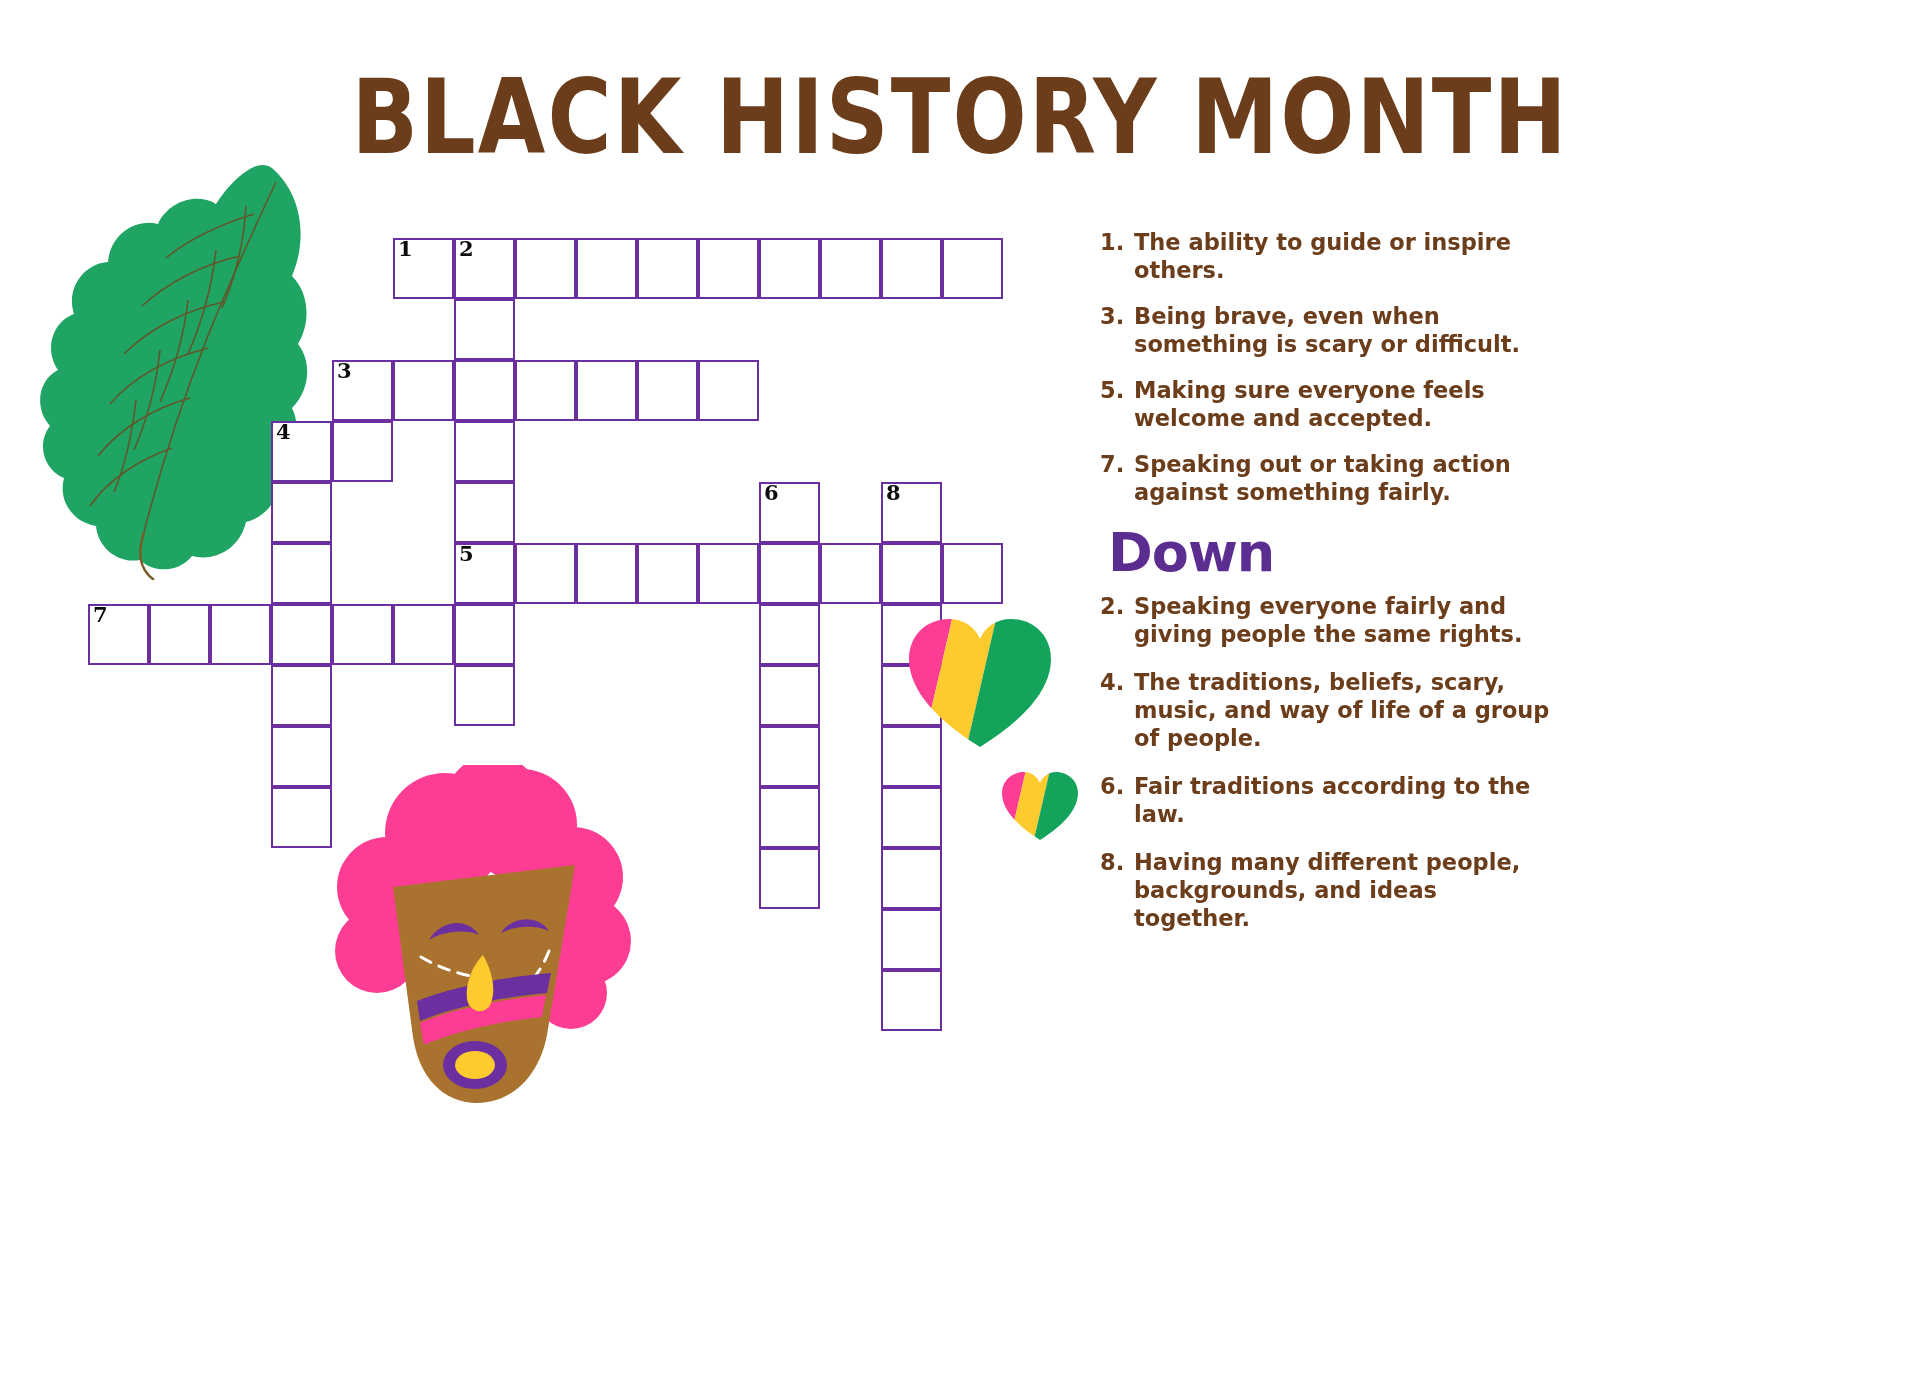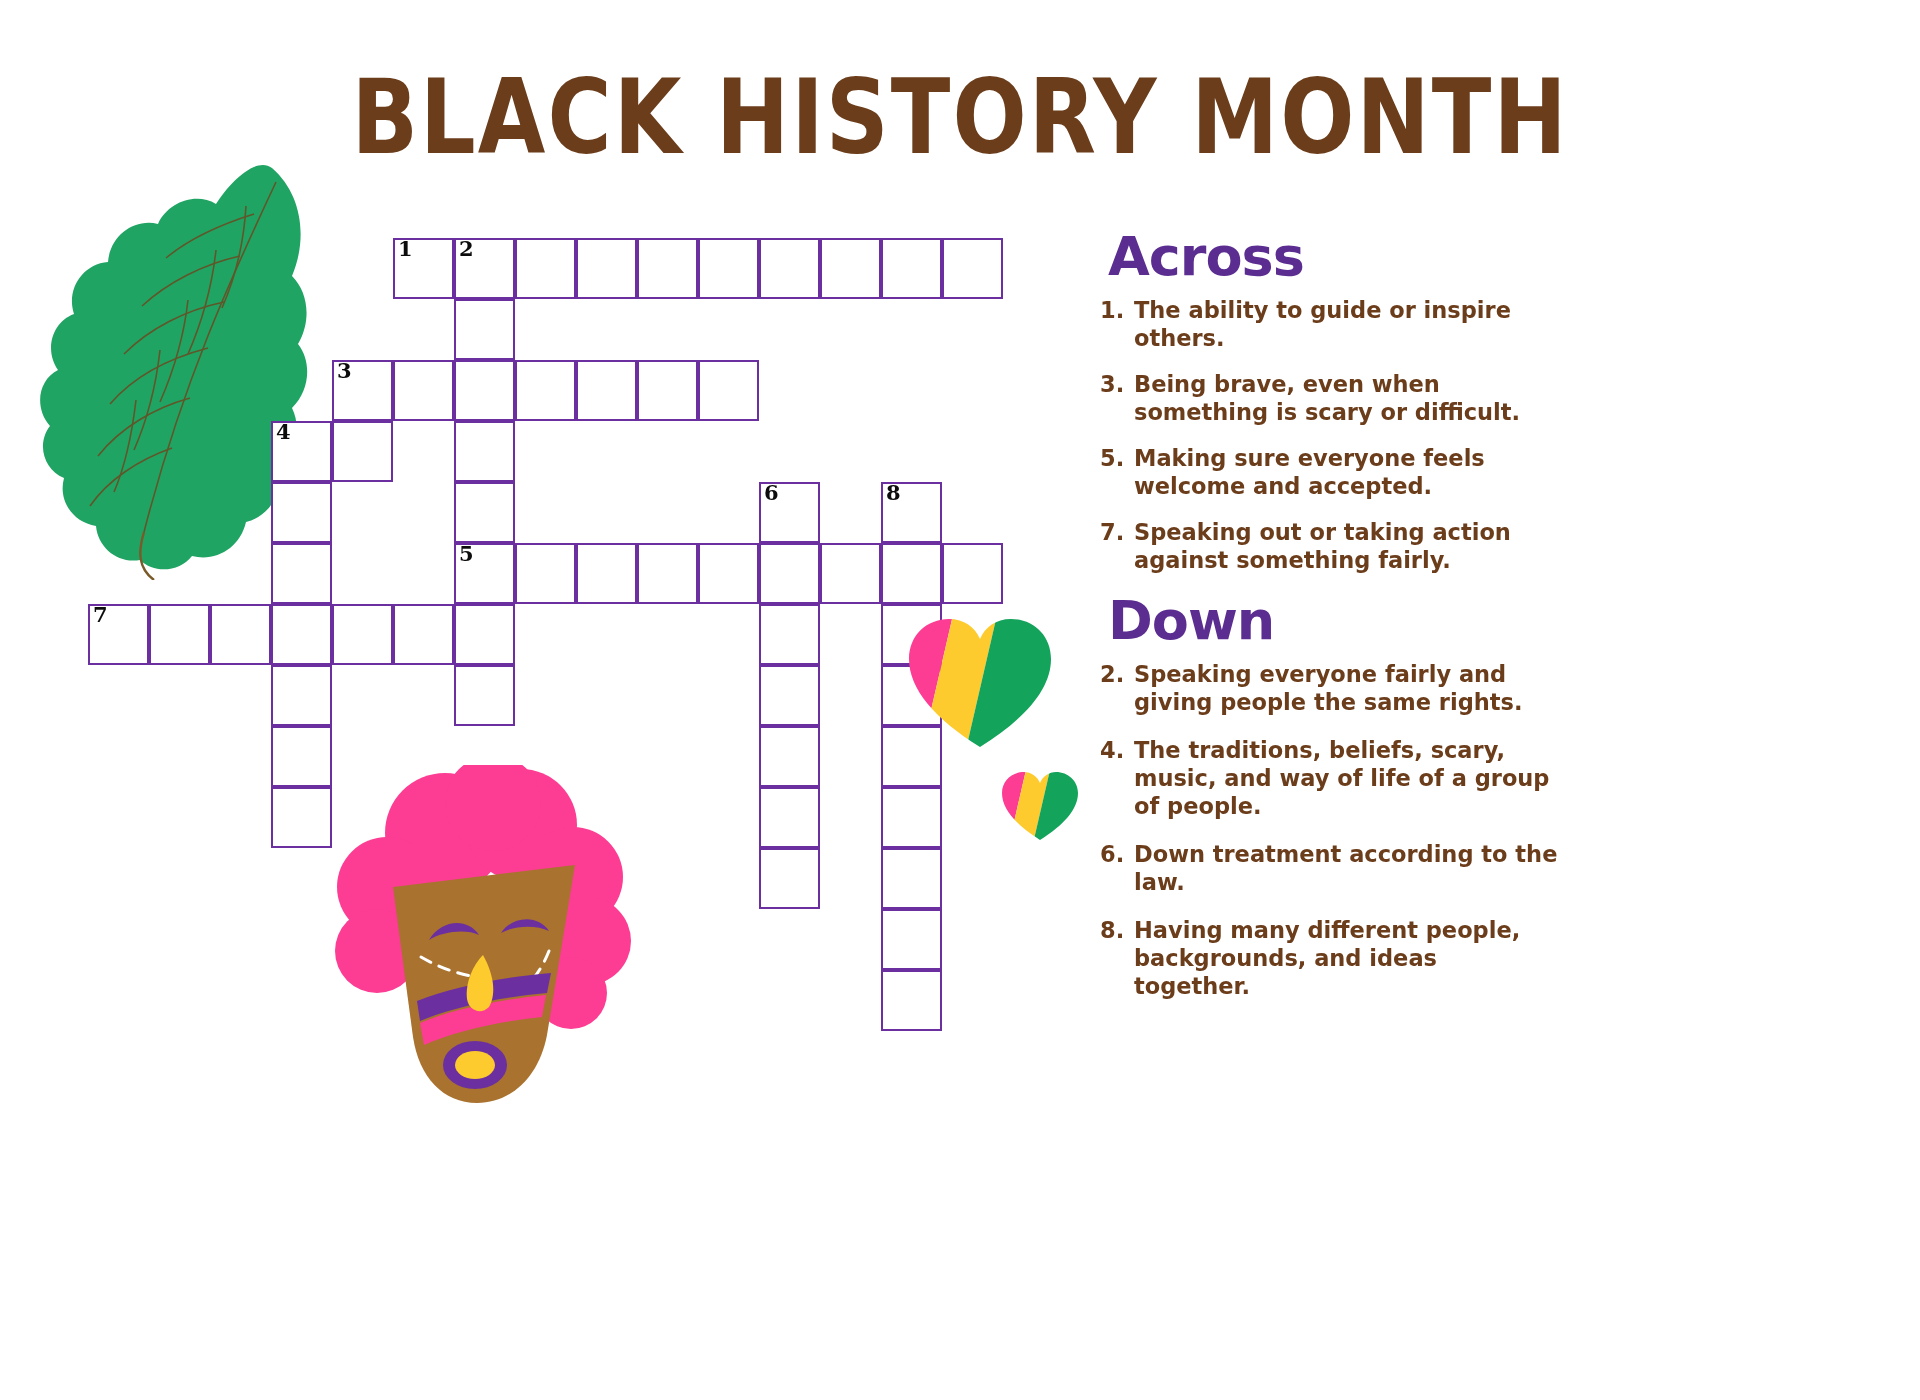--- a/index.html
+++ b/index.html
@@ -264,21 +264,20 @@
 
     <path d="M158 190 C168 208 172 228 164 242 C156 250 144 246 142 234
              C140 218 148 200 158 190 Z" fill="#fdcb2e"></path>
 
     <ellipse cx="150" cy="300" rx="32" ry="24" fill="#6b2fa0"></ellipse>
     <ellipse cx="150" cy="300" rx="20" ry="14" fill="#fdcb2e"></ellipse>
   </svg>
 
   <div id="clues">
 
-    <h2 class="clue-head">Across</h2>
     <ol class="clue-list" id="across-list">
         <li>
           <span class="n">1.</span>
           <span class="t">The ability to guide or inspire others.</span>
         </li>
         <li>
           <span class="n">3.</span>
           <span class="t">Being brave, even when something is scary or difficult.</span>
         </li>
         <li>
@@ -296,21 +295,21 @@
         <li>
           <span class="n">2.</span>
           <span class="t">Speaking everyone fairly and giving people the same rights.</span>
         </li>
         <li>
           <span class="n">4.</span>
           <span class="t">The traditions, beliefs, scary, music, and way of life of a group of people.</span>
         </li>
         <li>
           <span class="n">6.</span>
-          <span class="t">Down treatment according to the law.</span>
+          <span class="t">Fair traditions according to the law.</span>
         </li>
         <li>
           <span class="n">8.</span>
           <span class="t">Having many different people, backgrounds, and ideas together.</span>
         </li>
       </ol>
 
   </div>
 
 </div>

